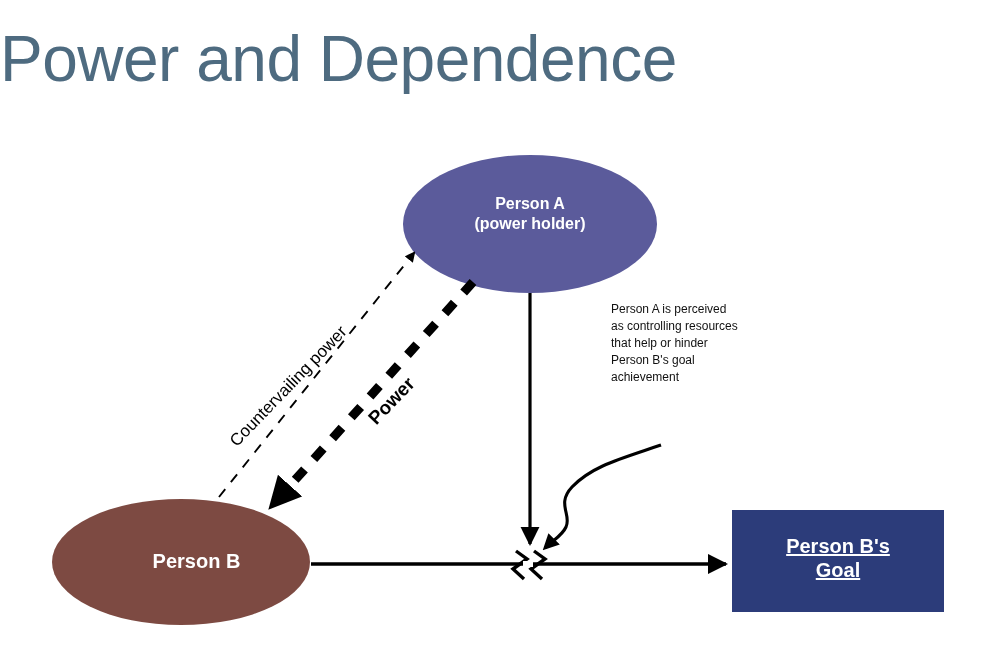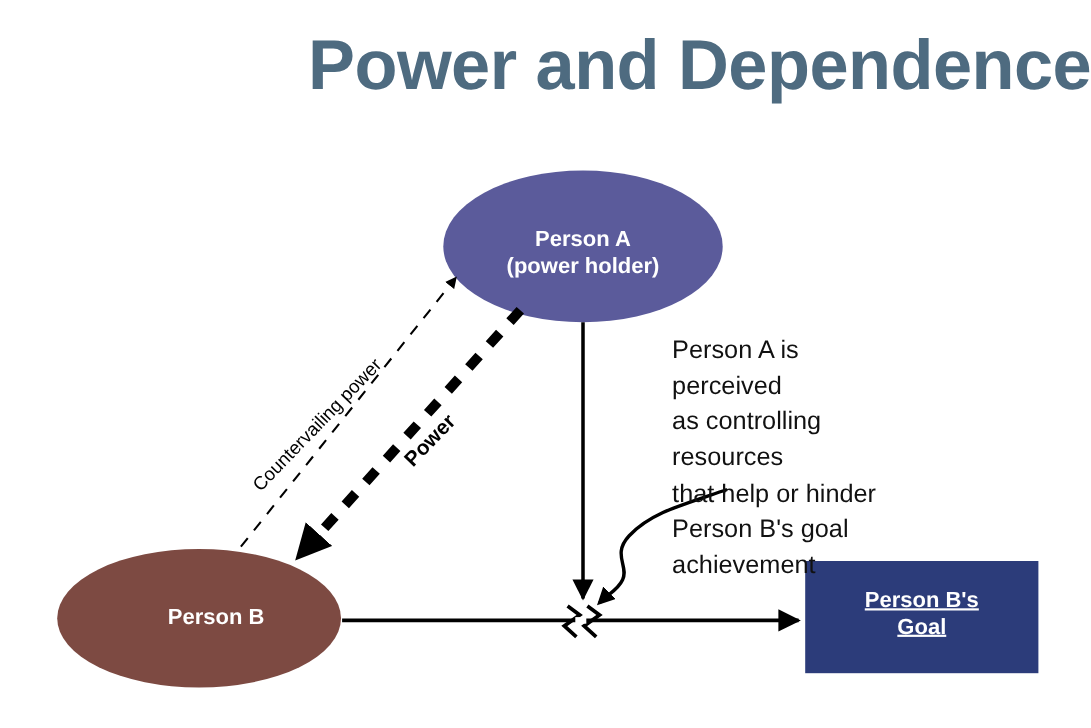--- a/index.html
+++ b/index.html
@@ -22,43 +22,43 @@
     left: 0;
     top: 0;
     width: 992px;
     height: 662px;
   }
   .page-title {
     position: absolute;
     left: 0;
     top: 22px;
     width: 992px;
-    text-align: right;
+    text-align: left;
     font-family: "Liberation Sans", sans-serif;
     font-size: 64px;
-    font-weight: 700;
+    font-weight: 400;
     letter-spacing: -0.5px;
     color: #4e6b80;
     white-space: nowrap;
   }
   .node-label {
     position: absolute;
     color: #ffffff;
     font-family: "Liberation Sans", sans-serif;
     font-weight: bold;
     text-align: center;
     line-height: 1.22;
     white-space: pre-line;
     pointer-events: none;
   }
   #person-a-label {
     left: 403px;
-    top: 206px;
+    top: 194px;
     width: 254px;
-    font-size: 20px;
+    font-size: 16px;
   }
   #person-b-label {
     left: 52px;
     top: 549px;
     width: 289px;
     font-size: 20px;
   }
   #goal-label {
     left: 732px;
     top: 534px;
@@ -87,21 +87,21 @@
     font-size: 19px;
     font-weight: bold;
     transform: rotate(-46deg);
   }
   #annotation-text {
     position: absolute;
     left: 611px;
     top: 301px;
     width: 200px;
     font-family: "Liberation Sans", sans-serif;
-    font-size: 23px;
+    font-size: 12px;
     font-weight: 400;
     color: #111111;
     line-height: 1.42;
     white-space: pre-line;
   }
 </style>
 </head>
 <body>
 
 <div id="canvas">

